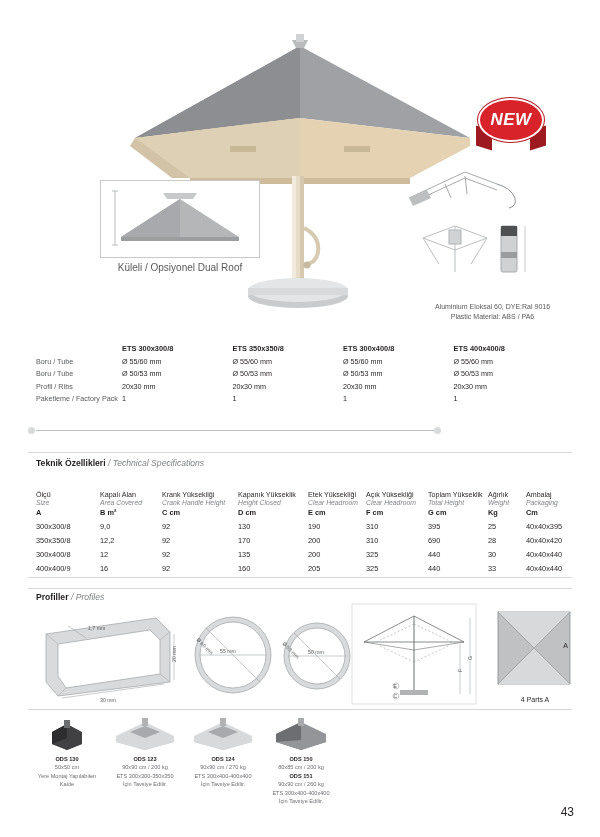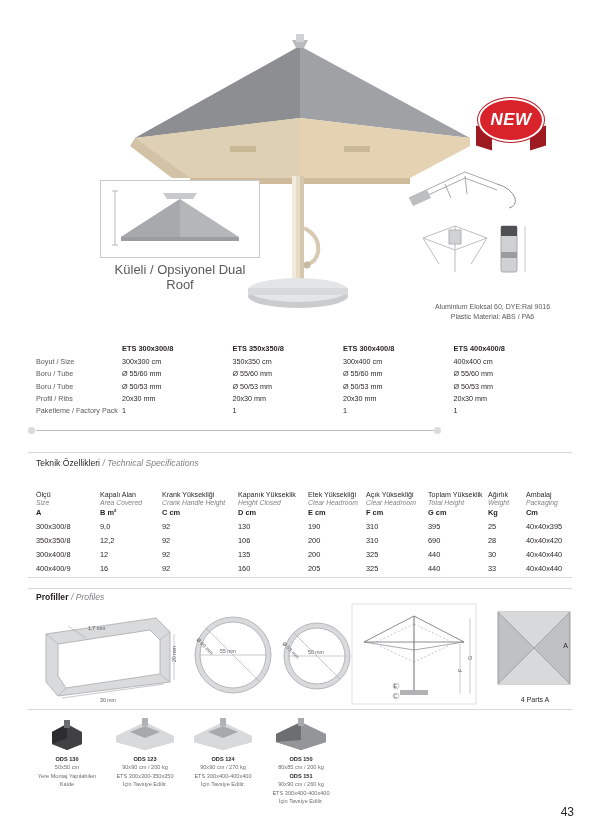--- a/index.html
+++ b/index.html
@@ -40,21 +40,21 @@
     letter-spacing:.5px;
   }
 
   
   .dual-roof {
     position:absolute; left:100px; top:180px; width:160px; height:78px;
     border:1px solid #c9c9c9; background:#fff;
   }
   .dual-caption {
     position:absolute; left:100px; top:262px; width:160px;
-    text-align:center; font-size:13px; color:#58595b;
+    text-align:center; font-size:10px; color:#58595b;
   }
 
   
   .detail-box { position:absolute; left:405px; top:168px; width:130px; height:130px; }
   .detail-caption {
     position:absolute; left:385px; top:302px; width:215px; text-align:center;
     font-size:7px; color:#58595b; line-height:1.45;
   }
 
   
@@ -76,21 +76,21 @@
   .spec-block {
     position:absolute; left:28px; top:452px; width:544px; height:126px;
   }
   .spec-frame {
     position:absolute; left:0; top:0; width:544px; height:126px;
     border:1px solid #d6d7d8; border-left:none; border-right:none;
   }
   .spec-title {
     position:absolute; left:8px; top:6px; font-size:8.6px;
   }
-  .spec-title b { font-weight:normal; color:#231f20; }
+  .spec-title b { font-weight:bold; color:#231f20; }
   .spec-title i { font-style:italic; color:#808285; font-weight:normal; }
   .spec-table {
     position:absolute; left:8px; top:39px; width:528px;
     font-size:7.4px; border-collapse:collapse;
   }
   .spec-table th { text-align:left; font-weight:normal; color:#231f20; padding:0 0 1px 0; font-size:7.1px;}
   .spec-table th .sub { color:#808285; font-style:italic; display:block; font-size:6.8px; }
   .spec-table td { padding:2.4px 0; color:#231f20; font-size:7.4px;}
   .spec-table .unit td { font-weight:bold; padding-top:1px; padding-bottom:3px; }
 
@@ -224,27 +224,20 @@
           <col class="c4">
           <col class="c5">
         </colgroup>
       <tbody>
           <tr class="hdr">
         <td></td>
         <td>ETS 300x300/8</td>
         <td>ETS 350x350/8</td>
         <td>ETS 300x400/8</td>
         <td>ETS 400x400/8</td>
-      </tr>
-      <tr>
-        <td class="lbl">Boyut / Size</td>
-        <td>300x300 cm</td>
-        <td>350x350 cm</td>
-        <td>300x400 cm</td>
-        <td>400x400 cm</td>
       </tr>
       <tr>
         <td class="lbl">Boru / Tube</td>
         <td>Ø 55/60 mm</td>
         <td>Ø 55/60 mm</td>
         <td>Ø 55/60 mm</td>
         <td>Ø 55/60 mm</td>
       </tr>
       <tr>
         <td class="lbl">Boru / Tube</td>
@@ -324,21 +317,21 @@
         <td>190</td>
         <td>310</td>
         <td>395</td>
         <td>25</td>
         <td>40x40x395</td>
       </tr>
       <tr>
         <td>350x350/8</td>
         <td>12,2</td>
         <td>92</td>
-        <td>106</td>
+        <td>170</td>
         <td>200</td>
         <td>310</td>
         <td>690</td>
         <td>28</td>
         <td>40x40x420</td>
       </tr>
       <tr>
         <td>300x400/8</td>
         <td>12</td>
         <td>92</td>

